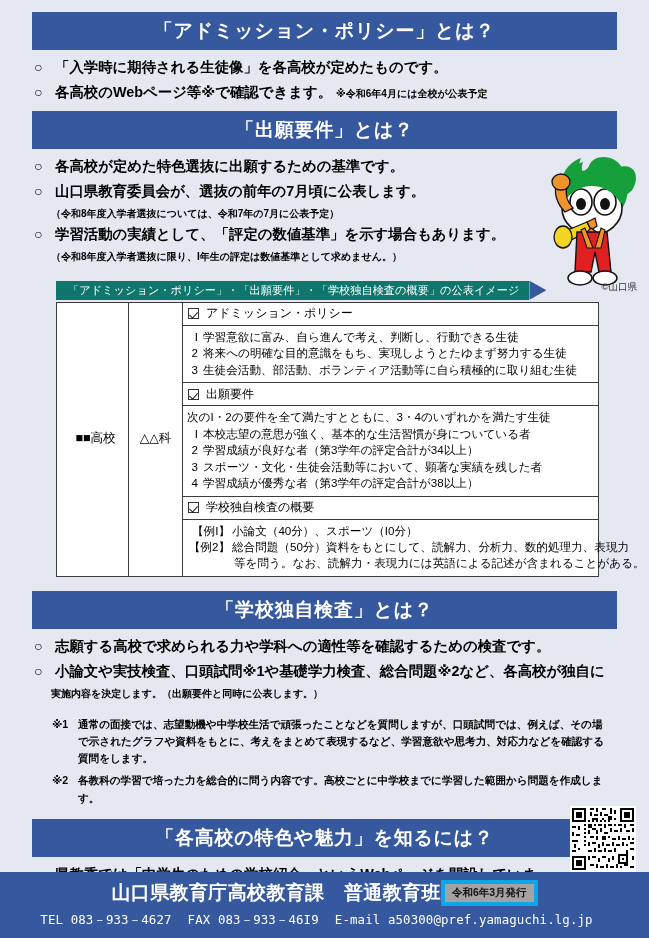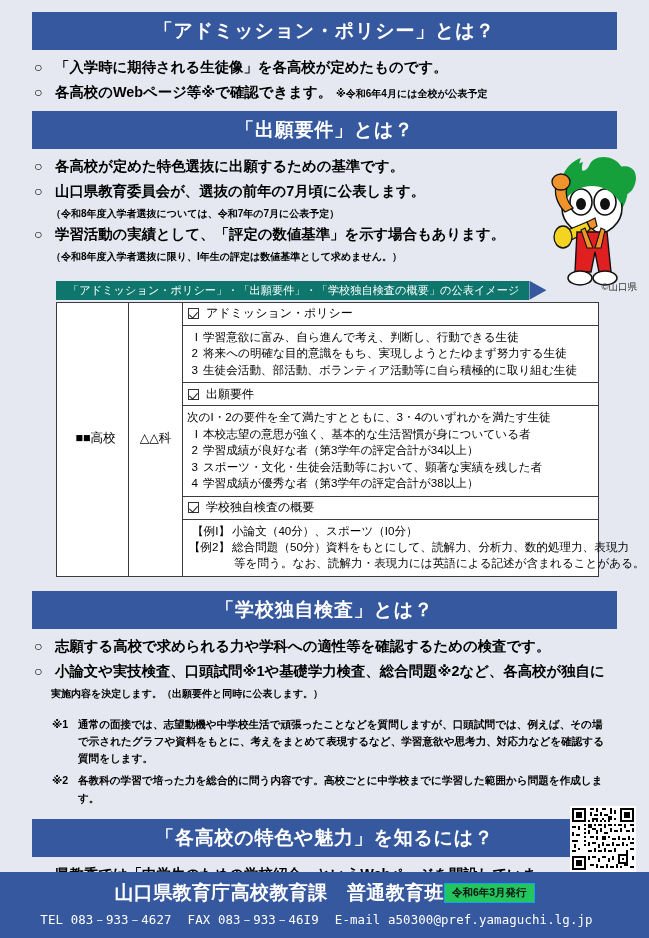--- a/index.html
+++ b/index.html
@@ -232,26 +232,26 @@
     display: flex;
     align-items: center;
     justify-content: center;
   }
   .f-title {
     font-size: 19px;
     font-weight: bold;
     letter-spacing: 0.02em;
   }
   .f-badge {
-    background: #22c55e;
+    background: #a3a3a3;
     color: #111;
     font-size: 10.5px;
     font-weight: bold;
     padding: 2px 7px;
-    border: 1px solid #0ea5e9;
+    border: 4px solid #0ea5e9;
     white-space: nowrap;
   }
   .f-bot {
     text-align: center;
     font-size: 12.4px;
     font-family: "DejaVu Sans Mono", "Liberation Mono", monospace;
     letter-spacing: 0.01em;
     margin-top: 6px;
   }
   .f-bot .grp { margin-right: 16px; }

